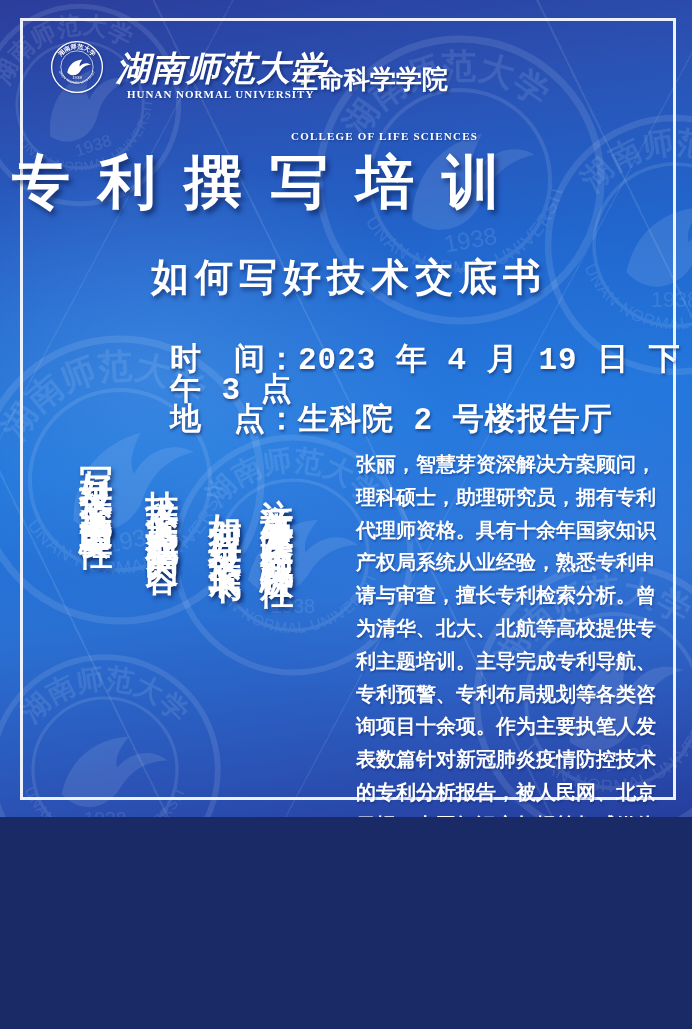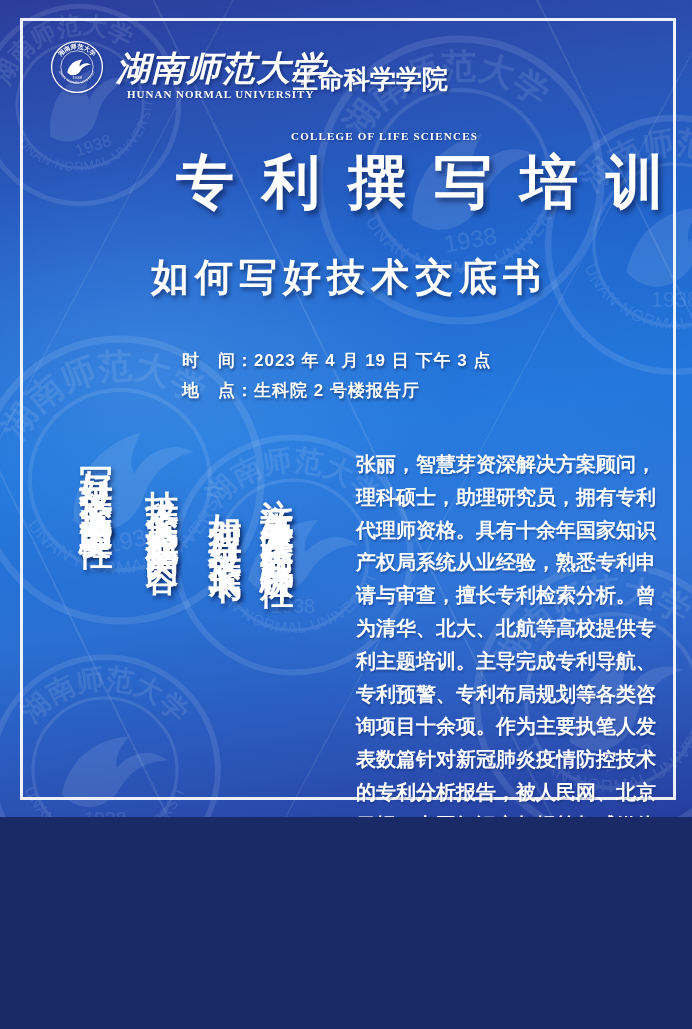--- a/index.html
+++ b/index.html
@@ -38,32 +38,32 @@
     font-family:"Liberation Serif",serif;letter-spacing:1px;
     text-shadow:1px 1px 2px rgba(10,25,80,.5);
   }
   .col-en{
     position:absolute;left:291px;top:88px;font-size:11px;font-weight:bold;
     font-family:"Liberation Serif",serif;letter-spacing:1.2px;
     text-shadow:1px 1px 2px rgba(10,25,80,.5);
     margin-top:42px;
   }
   .title{
-    position:absolute;left:0;right:0;top:144px;text-align:right;
-    font-size:58px;font-weight:bold;letter-spacing:28px;padding-left:28px;
+    position:absolute;left:0;right:0;top:144px;text-align:left;
+    font-size:58px;font-weight:bold;letter-spacing:28px;padding-left:12px;
     text-shadow:3px 4px 5px rgba(8,18,60,.55);
   }
   .subtitle{
     position:absolute;left:0;right:0;top:252px;text-align:center;
     font-size:38px;font-weight:bold;letter-spacing:6px;padding-left:6px;
     text-shadow:2px 3px 4px rgba(8,18,60,.5);
   }
   .schedule{
-    position:absolute;left:182px;top:346px;
-    font-family:Liberation Sans, sans-serif;font-weight:bold;font-size:17px;
+    position:absolute;left:170px;top:346px;
+    font-family:Liberation Mono, monospace;font-weight:bold;font-size:31px;
     line-height:30px;letter-spacing:1px;text-shadow:1px 2px 3px rgba(8,18,60,.5);
   }
   .vcol{
     position:absolute;writing-mode:vertical-rl;text-orientation:upright;
     font-family:"DejaVu Serif",serif;font-weight:bold;font-size:33px;
     letter-spacing:7px;text-shadow:2px 3px 4px rgba(8,20,70,.55);white-space:nowrap;
   }
   .vc1{left:73px;top:440px;}
   .vc2{left:139px;top:464px;}
   .vc3{left:202px;top:488px;}

